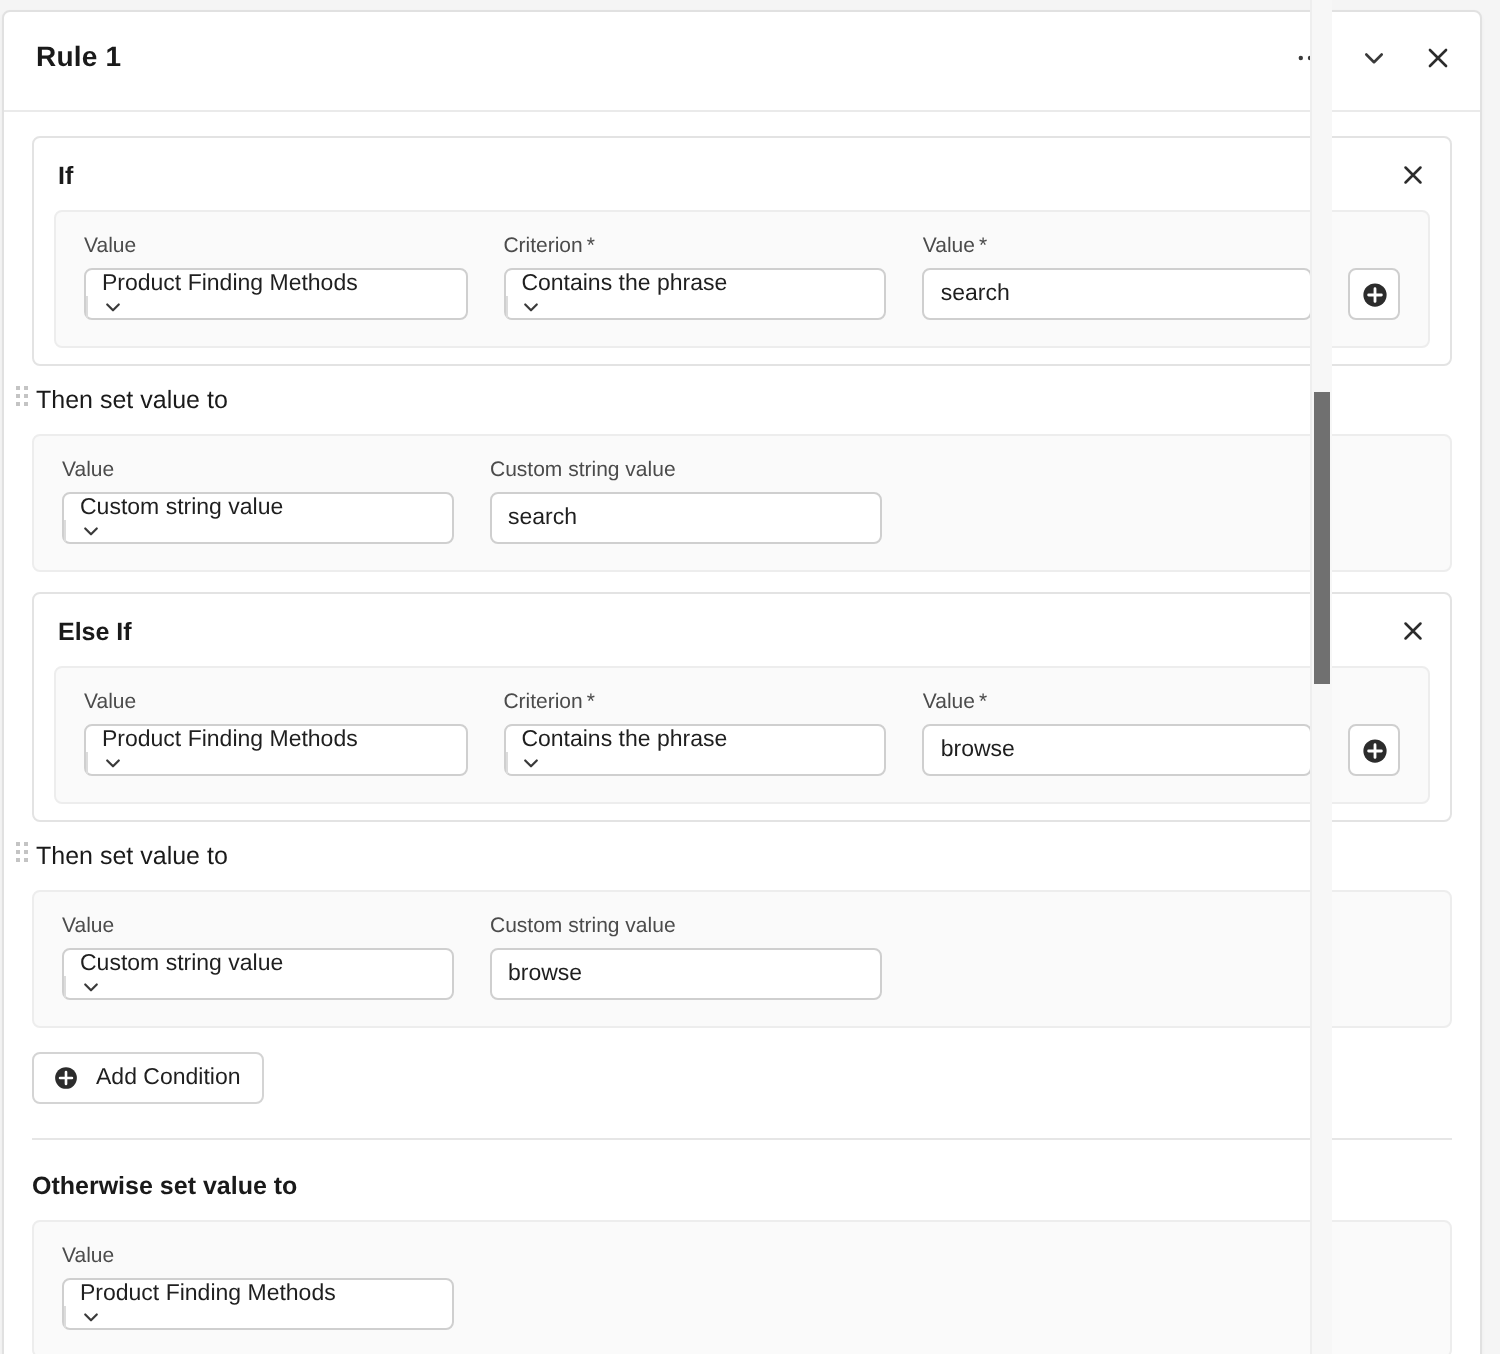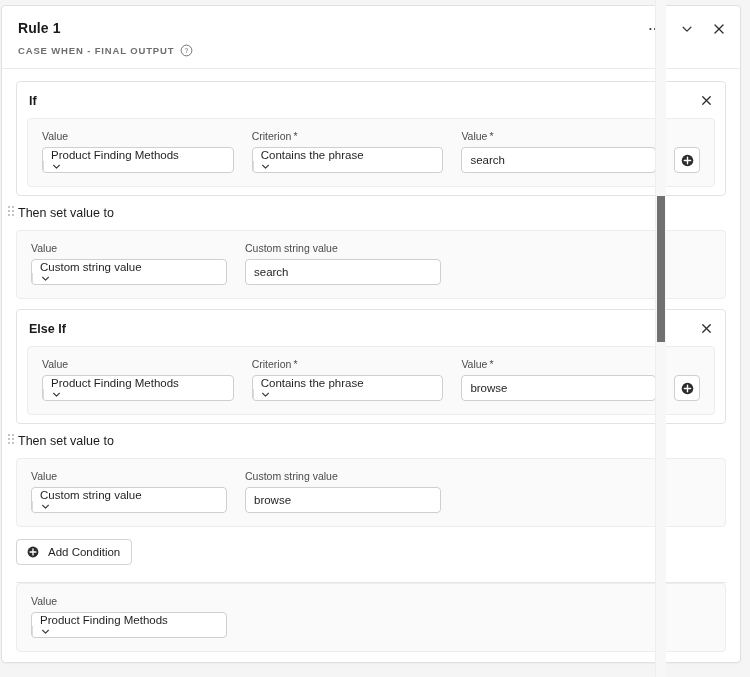--- a/index.html
+++ b/index.html
@@ -318,29 +318,20 @@
 </style>
 </head>
 <body>
 
 <div class="page">
 
   <div class="rule-card">
 
     <div class="card-header">
       <div class="rule-title">Rule 1</div>
-      <div class="rule-subtitle-row">
-        <span class="rule-subtitle">CASE WHEN - FINAL OUTPUT</span>
-        <span class="help-icon">
-          <svg width="13" height="13" viewBox="0 0 16 16">
-            <circle cx="8" cy="8" r="6.6" fill="none" stroke="#6e6e6e" stroke-width="1.2"></circle>
-            <text x="8" y="11.4" font-size="8.4" font-family="Liberation Sans, sans-serif" fill="#6e6e6e" text-anchor="middle">?</text>
-          </svg>
-        </span>
-      </div>
 
       <div class="header-actions">
         <button class="hdr-btn">
           <svg width="16" height="16" viewBox="0 0 16 16">
             <circle cx="3.4" cy="8" r="1.1" fill="#3a3a3a"></circle>
             <circle cx="8" cy="8" r="1.1" fill="#3a3a3a"></circle>
             <circle cx="12.6" cy="8" r="1.1" fill="#3a3a3a"></circle>
           </svg>
         </button>
         <button class="hdr-btn">
@@ -525,20 +516,21 @@
             <circle cx="8" cy="8" r="6.2" fill="#2c2c2c"></circle>
             <path d="M8 4.6 L8 11.4 M4.6 8 L11.4 8" stroke="#ffffff" stroke-width="1.5" stroke-linecap="round"></path>
           </svg>
         </span>
         <span>Add Condition</span>
       </button>
 
       <div class="divider"></div>
 
       
+      <div class="otherwise-title">Otherwise set value to</div>
       <div class="otherwise-panel">
         <div class="field-panel">
           <div class="field" style="width:196px;">
             <span class="field-label">Value</span>
             <div class="select">
               <span class="sel-text">Product Finding Methods</span>
               <span class="sel-arrow">
                 <svg width="11" height="11" viewBox="0 0 16 16">
                     <path d="M3.8 6.2 L8 10.4 L12.2 6.2" fill="none" stroke="#3a3a3a" stroke-width="1.6" stroke-linecap="round" stroke-linejoin="round"></path>
                   </svg>

